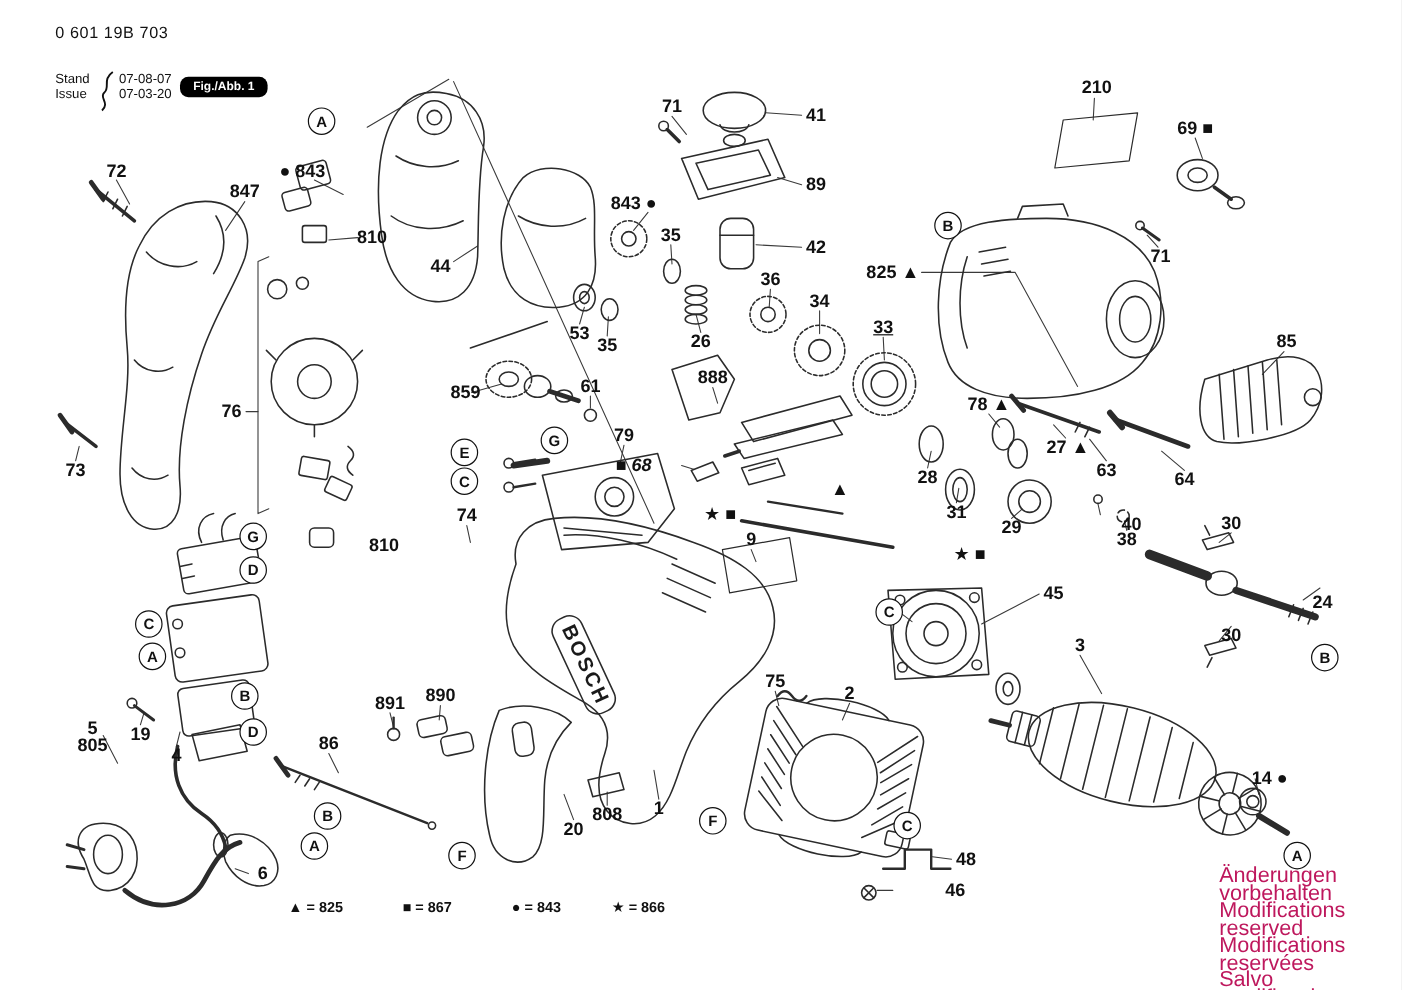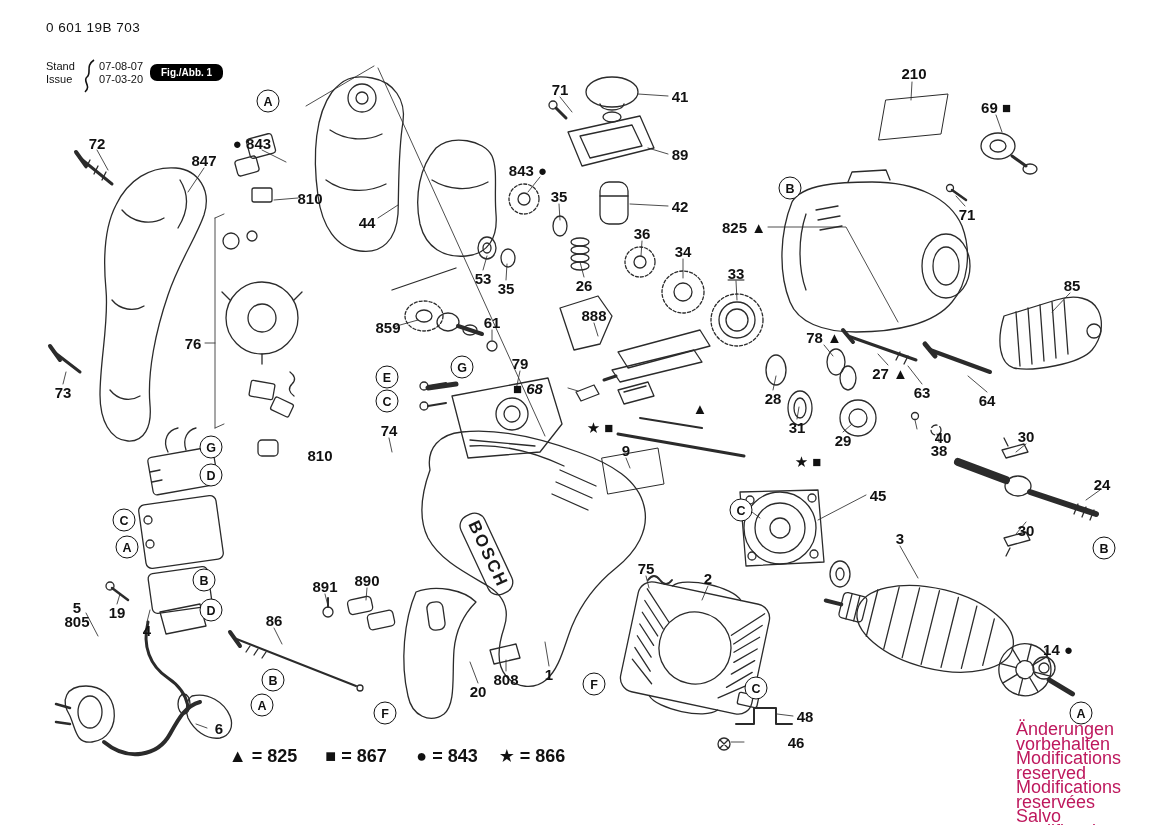--- a/index.html
+++ b/index.html
@@ -10,21 +10,21 @@
   .rev-row span.lab{display:inline-block;width:36px;}
   .rev-row span.dat{display:inline-block;margin-left:14px;}
   .brace{position:absolute;left:80px;top:58px;}
   .badge{position:absolute;left:150px;top:64px;background:#000;color:#fff;font-weight:bold;
          font-size:10px;padding:3px 11px;border-radius:7px;}
   .callout{position:absolute;transform:translate(-50%,-50%);font-weight:bold;font-size:15px;
            white-space:nowrap;z-index:5;}
   .letter{position:absolute;transform:translate(-50%,-50%);width:21px;height:21px;
           border:1.8px solid #111;border-radius:50%;font-weight:bold;font-size:12.5px;
           display:flex;align-items:center;justify-content:center;background:#fff;z-index:6;}
-  .legend-item{position:absolute;transform:translate(-50%,-50%);font-weight:bold;font-size:18px;z-index:5;}
+  .legend-item{position:absolute;transform:translate(-50%,-50%);font-weight:bold;font-size:12px;z-index:5;}
   .footer-notes{position:absolute;left:1016px;top:722px;font-size:18px;line-height:14.5px;color:#be185d;z-index:5;}
   svg.art{position:absolute;left:0;top:0;z-index:1;}
 </style>
 </head>
 <body>
 
 <div class="page">
 
   <div class="model">0 601 19B 703</div>
   <div class="rev">
@@ -325,21 +325,21 @@
       <span class="callout" style="left: 922px; top: 392px;">63</span>
       <span class="callout" style="left: 987px; top: 400px;">64</span>
       <span class="callout" style="left: 1072px; top: 285px;">85</span>
       <span class="callout" style="left: 996px; top: 107px;">69 ■</span>
       <span class="callout" style="left: 967px; top: 214px;">71</span>
       <span class="callout" style="left: 914px; top: 73px;">210</span>
       <span class="callout" style="left: 744px; top: 227px;">825 ▲</span>
       <span class="callout" style="left: 917px; top: 437px; margin-left: 26px;">40</span>
       <span class="callout" style="left: 939px; top: 450px;">38</span>
       <span class="callout" style="left: 1026px; top: 436px;">30</span>
-      <span class="callout" style="left: 1102px; top: 484px;">24</span>
+      <span class="callout" style="left: 1102px; top: 502px;">24</span>
       <span class="callout" style="left: 1026px; top: 530px;">30</span>
       <span class="callout" style="left: 878px; top: 495px;">45</span>
       <span class="callout" style="left: 900px; top: 538px;">3</span>
       <span class="callout" style="left: 708px; top: 578px;">2</span>
       <span class="callout" style="left: 646px; top: 568px;">75</span>
       <span class="callout" style="left: 549px; top: 674px;">1</span>
       <span class="callout" style="left: 478px; top: 691px;">20</span>
       <span class="callout" style="left: 506px; top: 679px;">808</span>
       <span class="callout" style="left: 274px; top: 620px;">86</span>
       <span class="callout" style="left: 367px; top: 580px;">890</span>

